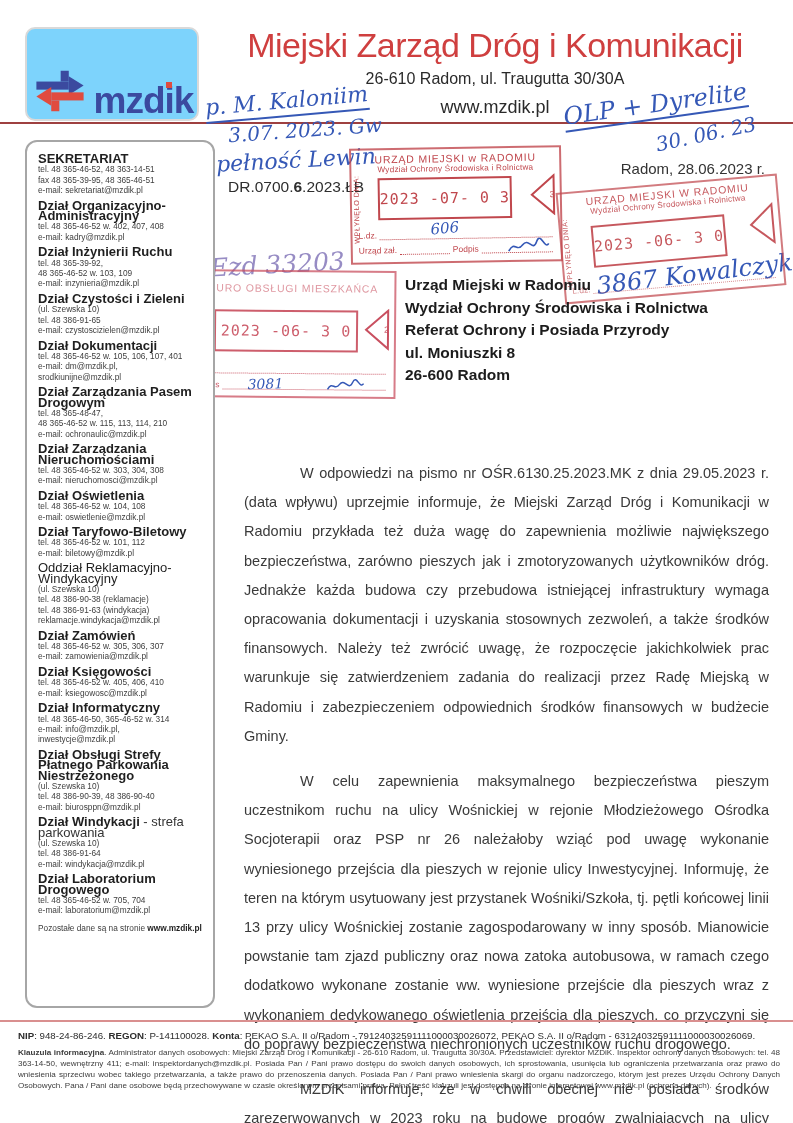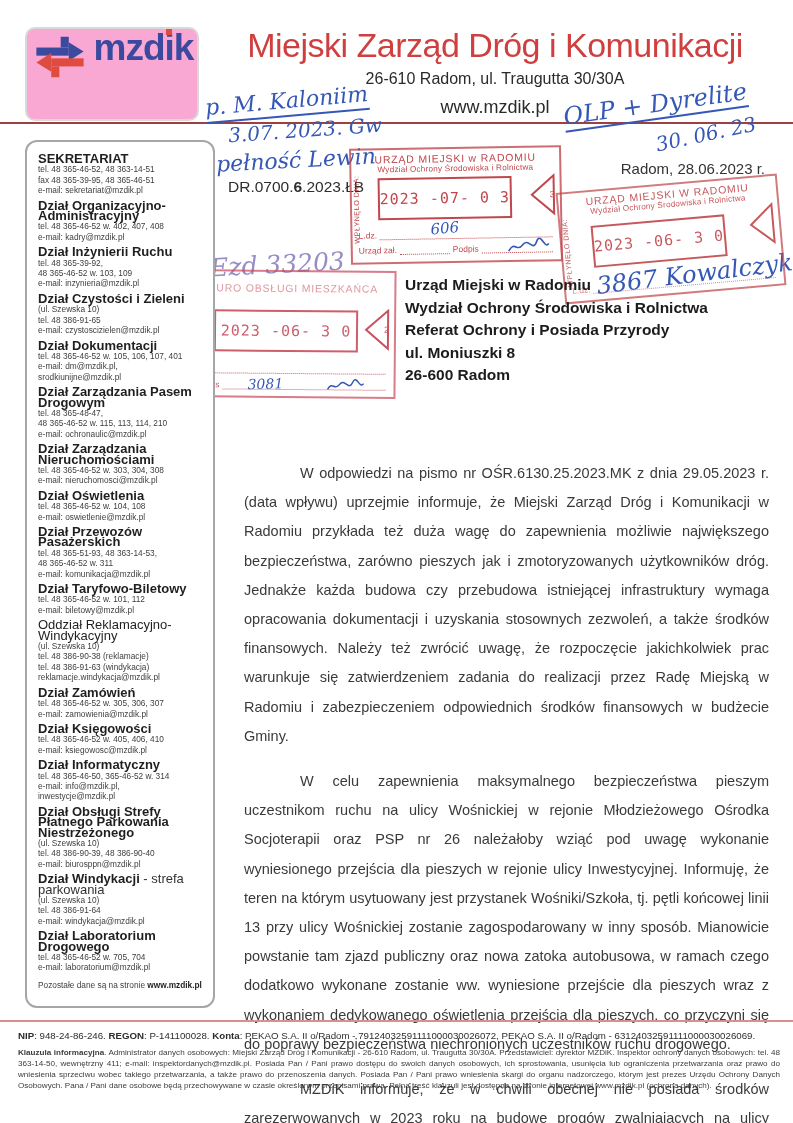--- a/index.html
+++ b/index.html
@@ -3,22 +3,22 @@
 <meta charset="utf-8">
 <style>
   html,body{margin:0;padding:0;background:#e8e8e8;}
   .page{
     position:relative;width:793px;height:1123px;margin:0 auto;background:#ffffff;
     font-family:"Liberation Sans",sans-serif;overflow:hidden;
   }
   
   .logo-box{
     position:absolute;left:25px;top:27px;width:170px;height:90px;
-    border:2px solid #d9d9d9;border-radius:10px;background:#f9a8d4;
-    display:flex;align-items:flex-start;justify-content:center;gap:5px;
+    border:2px solid #d9d9d9;border-radius:10px;background:#7dd3fc;
+    display:flex;align-items:flex-end;justify-content:center;gap:5px;
   }
   .logo-text{font-size:37px;font-weight:600;color:#3b4a9f;letter-spacing:-1px;line-height:1;}
   .logo-i{position:relative;}
   .logo-i::after{content:"";position:absolute;left:1px;top:2px;width:6px;height:6px;background:#e04b3f;}
   .org-title{
     position:absolute;left:205px;top:26px;width:580px;text-align:center;
     font-size:34px;font-weight:500;color:#cf3f3f;letter-spacing:-0.5px;white-space:nowrap;
   }
   .org-address{
     position:absolute;left:205px;top:70px;width:580px;text-align:center;
@@ -276,26 +276,20 @@
           <div class="sb-title">Dział Zarządzania Nieruchomościami</div>
           <div class="sb-line">tel. 48 365-46-52 w. 303, 304, 308</div>
           <div class="sb-line">e-mail: nieruchomosci@mzdik.pl</div>
         </div>
         <div class="sb-item">
           <div class="sb-title">Dział Oświetlenia</div>
           <div class="sb-line">tel. 48 365-46-52 w. 104, 108</div>
           <div class="sb-line">e-mail: oswietlenie@mzdik.pl</div>
         </div>
         <div class="sb-item">
-          <div class="sb-title">Dział Przewozów Pasażerskich</div>
-          <div class="sb-line">tel. 48 365-51-93, 48 363-14-53,</div>
-          <div class="sb-line">48 365-46-52 w. 311</div>
-          <div class="sb-line">e-mail: komunikacja@mzdik.pl</div>
-        </div>
-        <div class="sb-item">
           <div class="sb-title">Dział Taryfowo-Biletowy</div>
           <div class="sb-line">tel. 48 365-46-52 w. 101, 112</div>
           <div class="sb-line">e-mail: biletowy@mzdik.pl</div>
         </div>
         <div class="sb-item">
           <div class="sb-title normal">Oddział Reklamacyjno-Windykacyjny</div>
           <div class="sb-line">(ul. Szewska 10)</div>
           <div class="sb-line">tel. 48 386-90-38 (reklamacje)</div>
           <div class="sb-line">tel. 48 386-91-63 (windykacja)</div>
           <div class="sb-line">reklamacje.windykacja@mzdik.pl</div>

